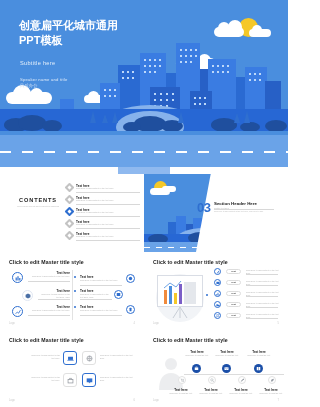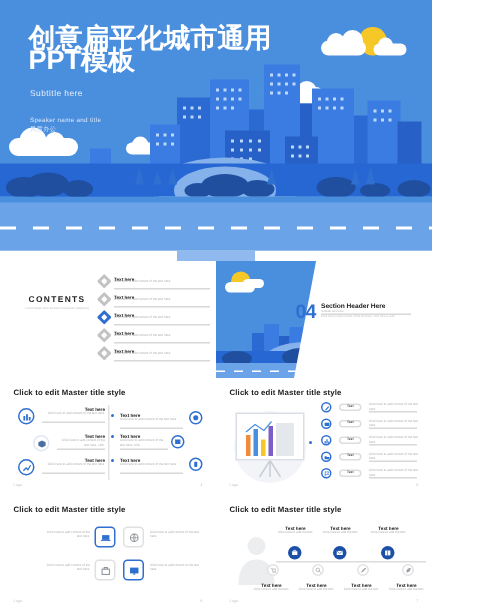--- a/index.html
+++ b/index.html
@@ -11,21 +11,21 @@
   }
   .page { position: relative; width: 288px; height: 407px; background: #fff; }
 
   
   .cover {
     position: absolute; left: 0; top: 0; width: 288px; height: 167px;
     background: #4a8ede; overflow: hidden;
   }
   .cover-title {
     position: absolute; left: 19px; top: 18px;
-    font-size: 18px; font-weight: bold; color: #ffffff;
+    font-size: 11px; font-weight: bold; color: #ffffff;
     line-height: 15px; letter-spacing: 0px; white-space: pre-line;
   }
   .cover-sub {
     position: absolute; left: 20px; top: 60px;
     font-size: 5.6px; color: #e6f0fb; letter-spacing: .3px;
   }
   .cover-speaker {
     position: absolute; left: 20px; top: 77px;
     font-size: 4.2px; color: #dce9f9; letter-spacing: .2px; line-height: 6px;
   }
@@ -372,21 +372,21 @@
         <g fill="#2f6fd0">
           <path d="M106 30 L108 22 L110 30 Z"></path>
           <path d="M118 30 L120 20 L122 30 Z"></path>
         </g>
       </svg>
       <div style="position:absolute;left:0;bottom:0;width:144px;height:10px;background:#6aa3e8;">
         <div style="position:absolute;bottom:4px;left:0;width:144px;height:1px;background:repeating-linear-gradient(to right,#fff 0 6px,transparent 6px 12px);"></div>
       </div>
       <div class="sec-white"></div>
     </div>
-    <div class="sec-num">04</div>
+    <div class="sec-num">03</div>
     <div class="sec-h">Section Header Here</div>
     <div class="sec-sub">Subtitle text here</div>
     <div class="tline" style="left:70px;top:35px;width:60px;"></div>
     <div class="sec-d">Click here to add content of the text here, click here to add.</div>
   </div>
 
   <div class="slide" style="left:0;top:252px;width:144px;height:78px;">
     <div class="s-title">Click to edit Master title style</div>
 
     <div class="ic-circ blue" style="left:12px;top:20px;width:11px;height:11px;">

